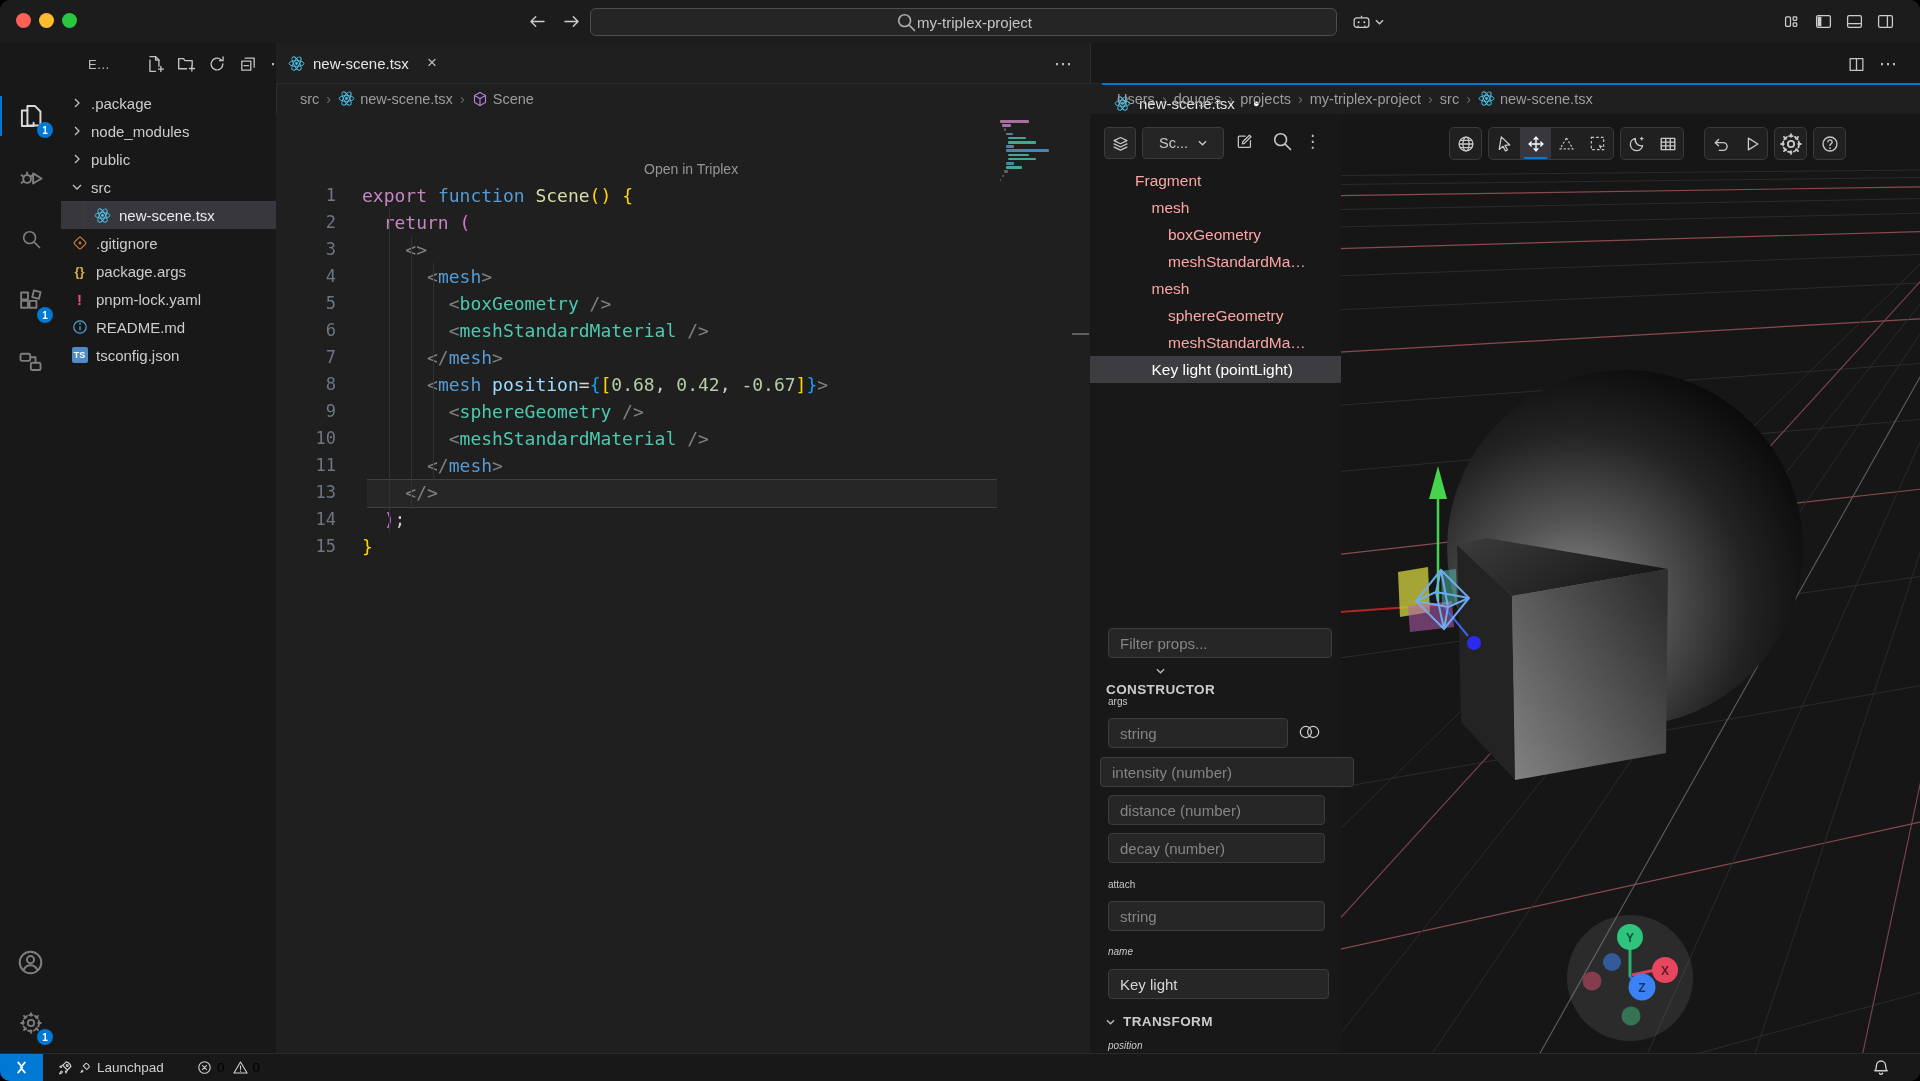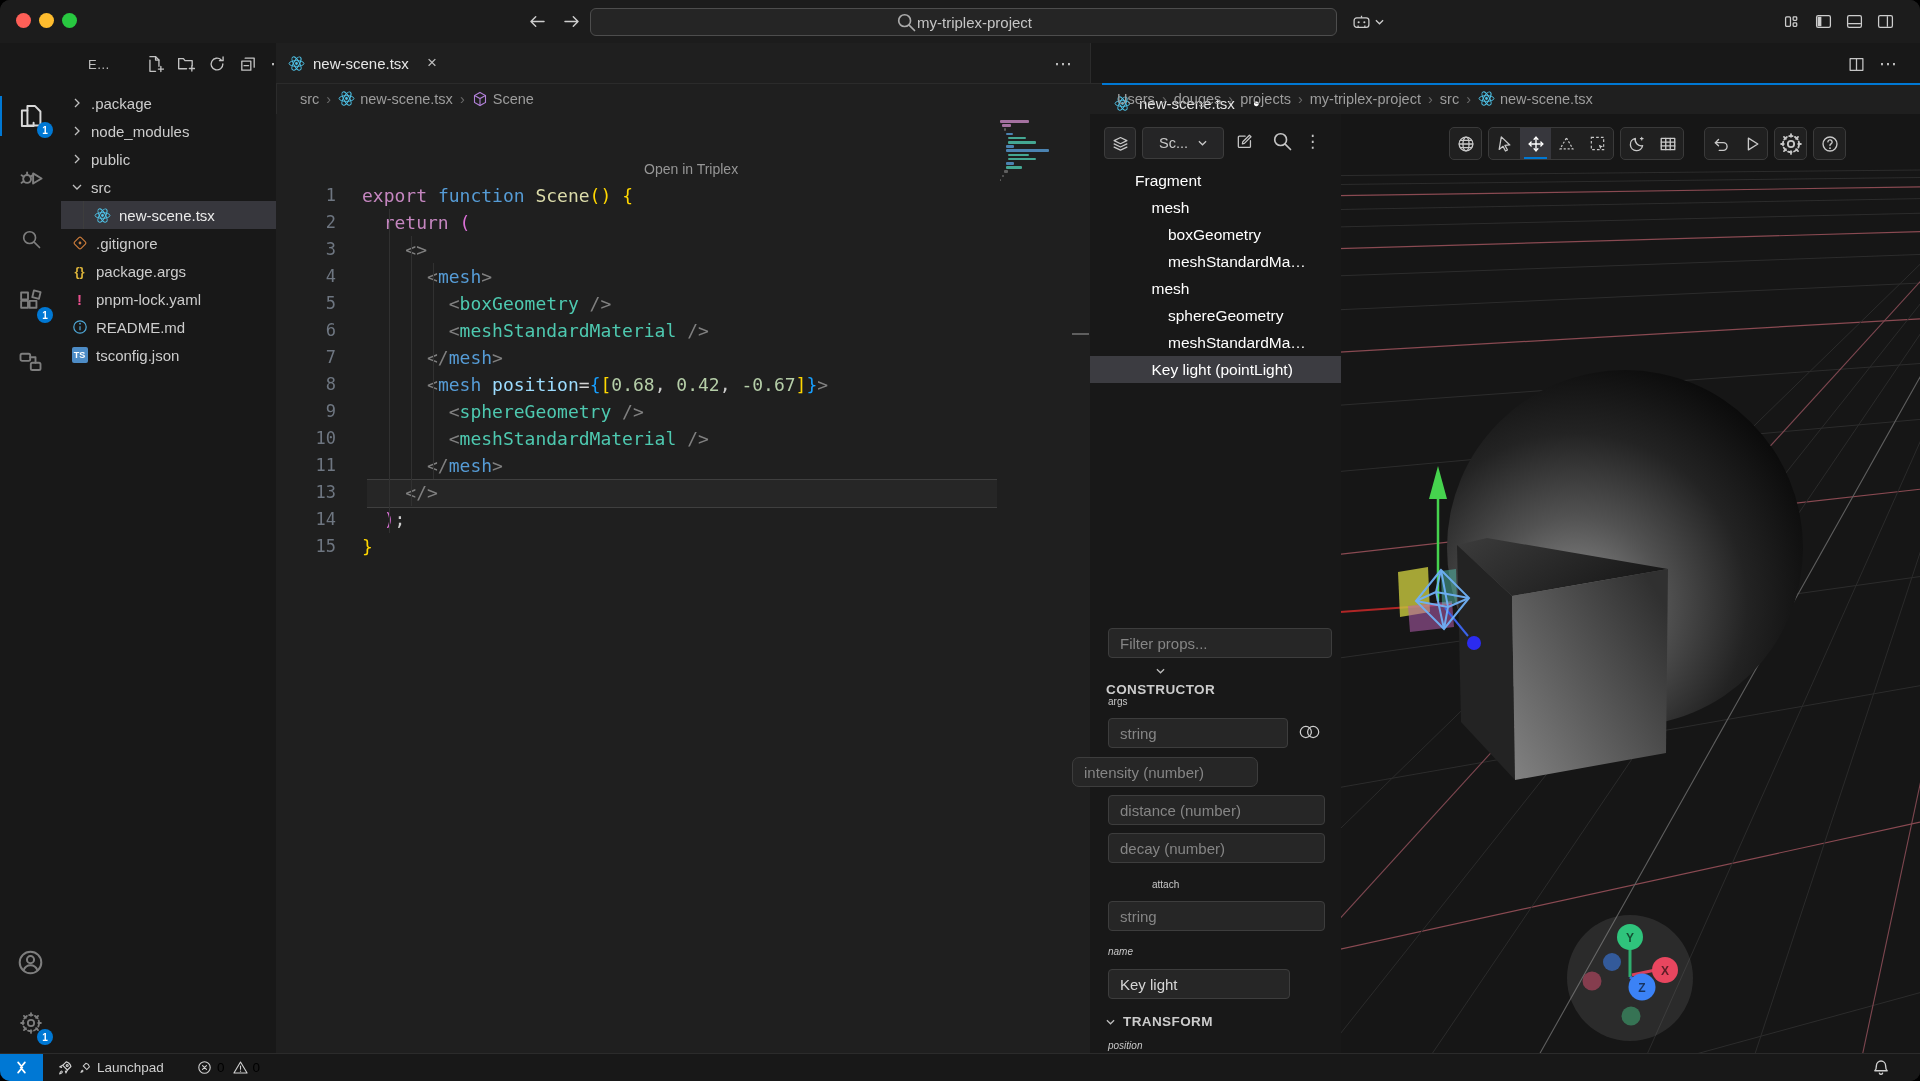--- a/index.html
+++ b/index.html
@@ -56,21 +56,21 @@
   .iguide{position:absolute;width:1px;background:#313131;}
   #line12box{left:367px;top:479px;width:630px;height:27px;border-top:1px solid #3f3f3f;border-bottom:1px solid #3f3f3f;
     background:rgba(255,255,255,0.03);}
   #minimap{left:1000px;top:120px;width:64px;}
   .mmbar{position:absolute;height:2.5px;border-radius:1px;}
   #ovmark{left:1072px;top:333px;width:17px;height:2px;background:#5f5f5f;}
   
   #tabbar2{left:1090px;top:43px;width:830px;height:40px;background:#181818;border-bottom:1px solid #2b2b2b;border-left:1px solid #2b2b2b;}
   #viewport{left:1090px;top:114px;width:830px;height:939px;background:#161616;}
   #leftcol{left:1090px;top:114px;width:251px;height:939px;background:#181818;overflow:hidden;}
-  .stree-row{height:27px;display:flex;align-items:center;color:#ffffff;font-size:15.5px;}
+  .stree-row{height:27px;display:flex;align-items:center;color:#fca5a5;font-size:15.5px;}
   .stree-row.sel{background:#3c3c41;color:#fff;}
   .tbtn{width:31px;height:31px;display:flex;align-items:center;justify-content:center;color:#c8c8c8;position:relative;}
   .tbtn.active{background:#37373d;color:#fff;}
   .tbtn.active::after{content:"";position:absolute;left:4px;right:4px;bottom:0;height:2px;background:#0078d4;}
   .tgroup{display:flex;background:#202020;border:1px solid #3a3a3a;border-radius:5px;overflow:hidden;}
   #floattools{left:1449px;top:127px;display:flex;gap:6px;align-items:center;}
   .boxbtn{height:30px;background:#252526;border:1px solid #3c3c3c;border-radius:4px;display:flex;align-items:center;
     justify-content:center;color:#c8c8c8;}
   .pinput{position:absolute;background:#262626;border:1px solid #3d3d3d;border-radius:4px;color:#cfcfcf;
     font-size:15px;font-family:"Liberation Sans",sans-serif;padding:0 11px;outline:none;box-sizing:border-box;height:30px;}
@@ -738,27 +738,27 @@
     <span>CONSTRUCTOR</span>
   </div>
   <div class="plabel" style="left:1108px;top:696px;">args</div>
   <input class="pinput" style="left: 1108px; top: 718px; width: 180px;" readonly="" placeholder="string">
   <span class="abs" style="left:1298px;top:724px;color:#cdcdcd;">
       <svg width="23" height="16" viewBox="0 0 22 15" fill="none" stroke="currentColor" stroke-width="1.2">
         <circle cx="7.5" cy="7.5" r="5.3"></circle>
         <circle cx="14.5" cy="7.5" r="5.3"></circle>
       </svg>
     </span>
-  <input class="pinput" style="left: 1072px; top: 757px; width: 186px; border-radius: 7px;" readonly="" placeholder="intensity (number)">
+  <input class="pinput" style="left: 1100px; top: 757px; width: 254px;" readonly="" placeholder="intensity (number)">
   <input class="pinput" style="left: 1108px; top: 795px; width: 217px;" readonly="" placeholder="distance (number)">
   <input class="pinput" style="left: 1108px; top: 833px; width: 217px;" readonly="" placeholder="decay (number)">
-  <div class="plabel" style="left:1108px;top:879px;margin-left:44px;">attach</div>
+  <div class="plabel" style="left:1108px;top:879px;">attach</div>
   <input class="pinput" style="left: 1108px; top: 901px; width: 217px;" readonly="" placeholder="string">
   <div class="plabel it" style="left:1108px;top:946px;">name</div>
-  <input class="pinput" style="left: 1108px; top: 969px; width: 182px; color: rgb(214, 214, 214);" readonly="" value="Key light">
+  <input class="pinput" style="left: 1108px; top: 969px; width: 221px; color: rgb(214, 214, 214);" readonly="" value="Key light">
   <div class="sechead" style="left:1106px;top:1014px;">
     <span style="width:9px;color:#bdbdbd;">
         <svg width="9" height="6" viewBox="0 0 10 6" fill="none" stroke="currentColor" stroke-width="1.4">
           <path d="M1 1l4 4 4-4"></path>
         </svg>
       </span>
     <span>TRANSFORM</span>
   </div>
   <div class="plabel it" style="left:1108px;top:1040px;">position</div>
 

